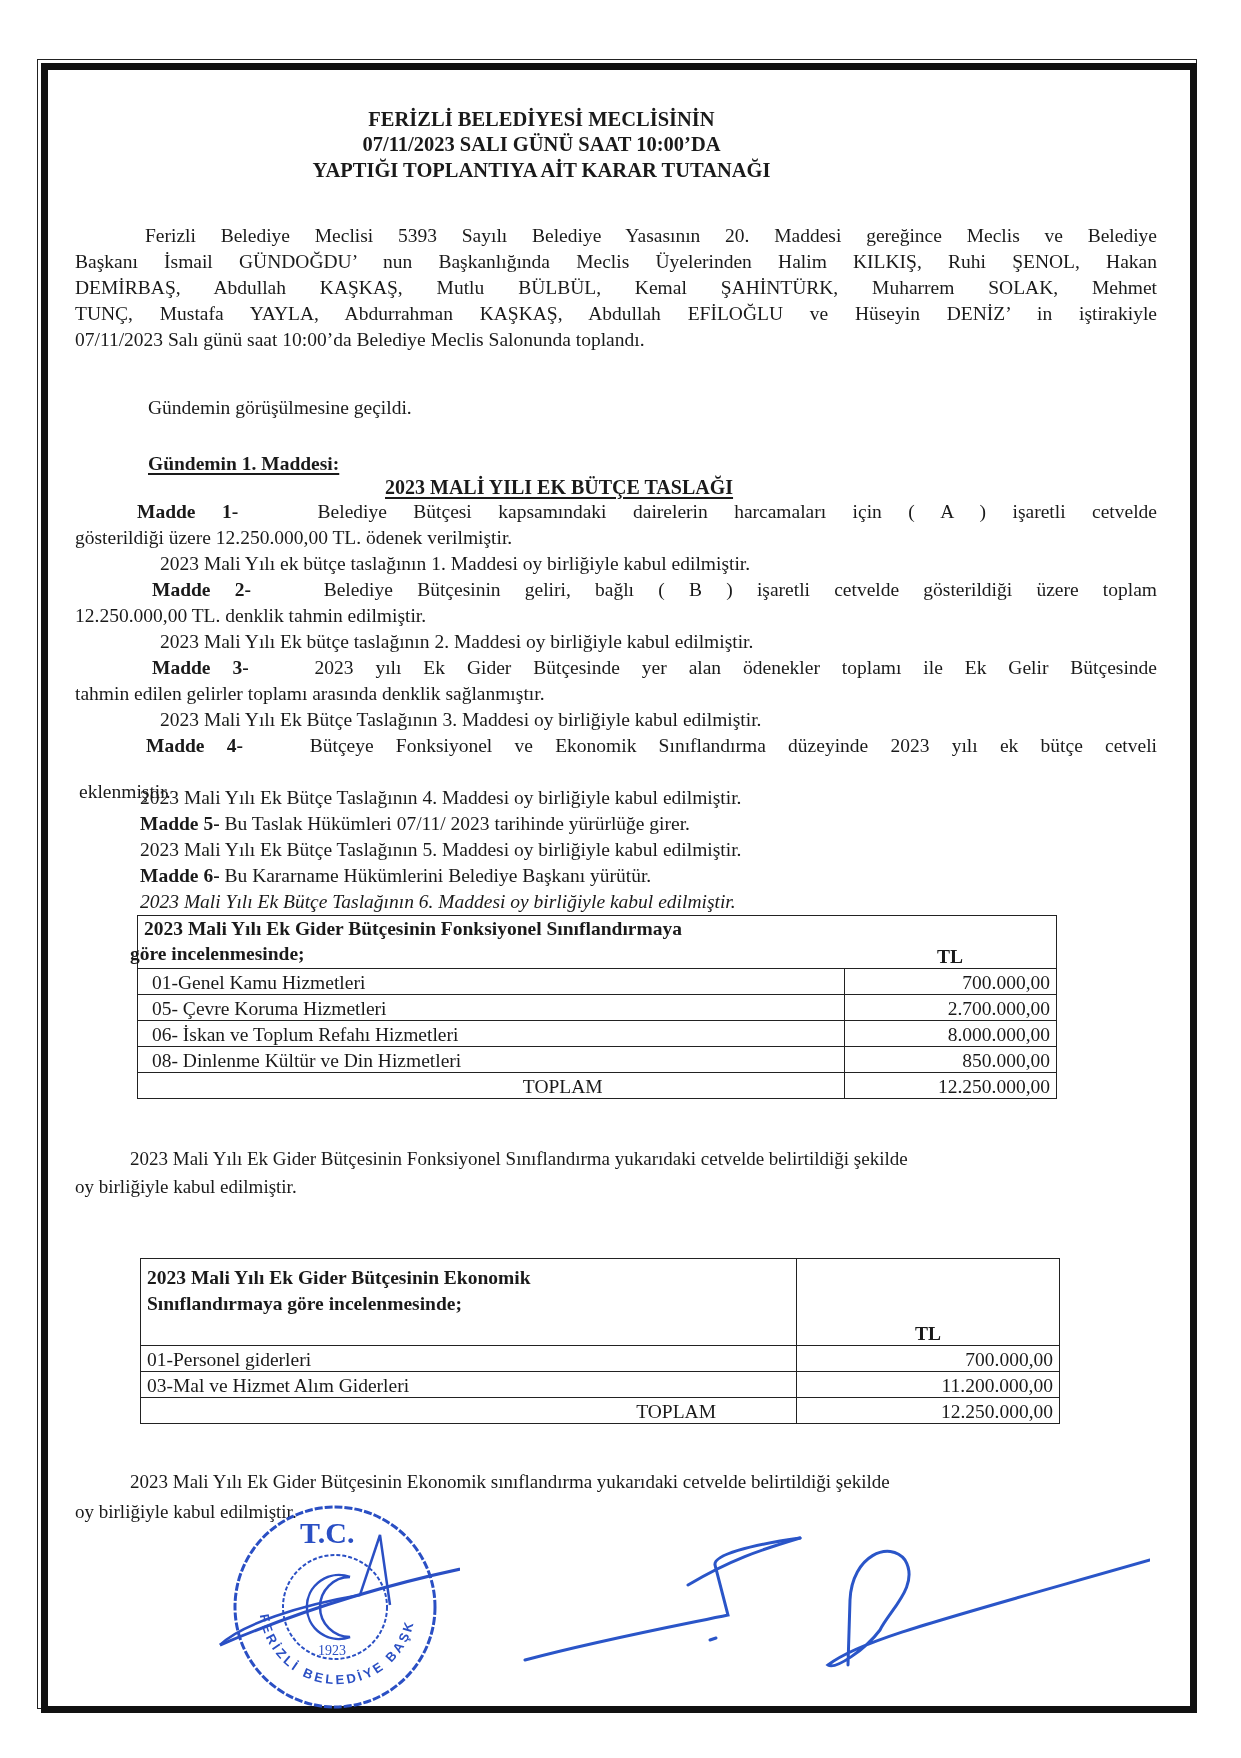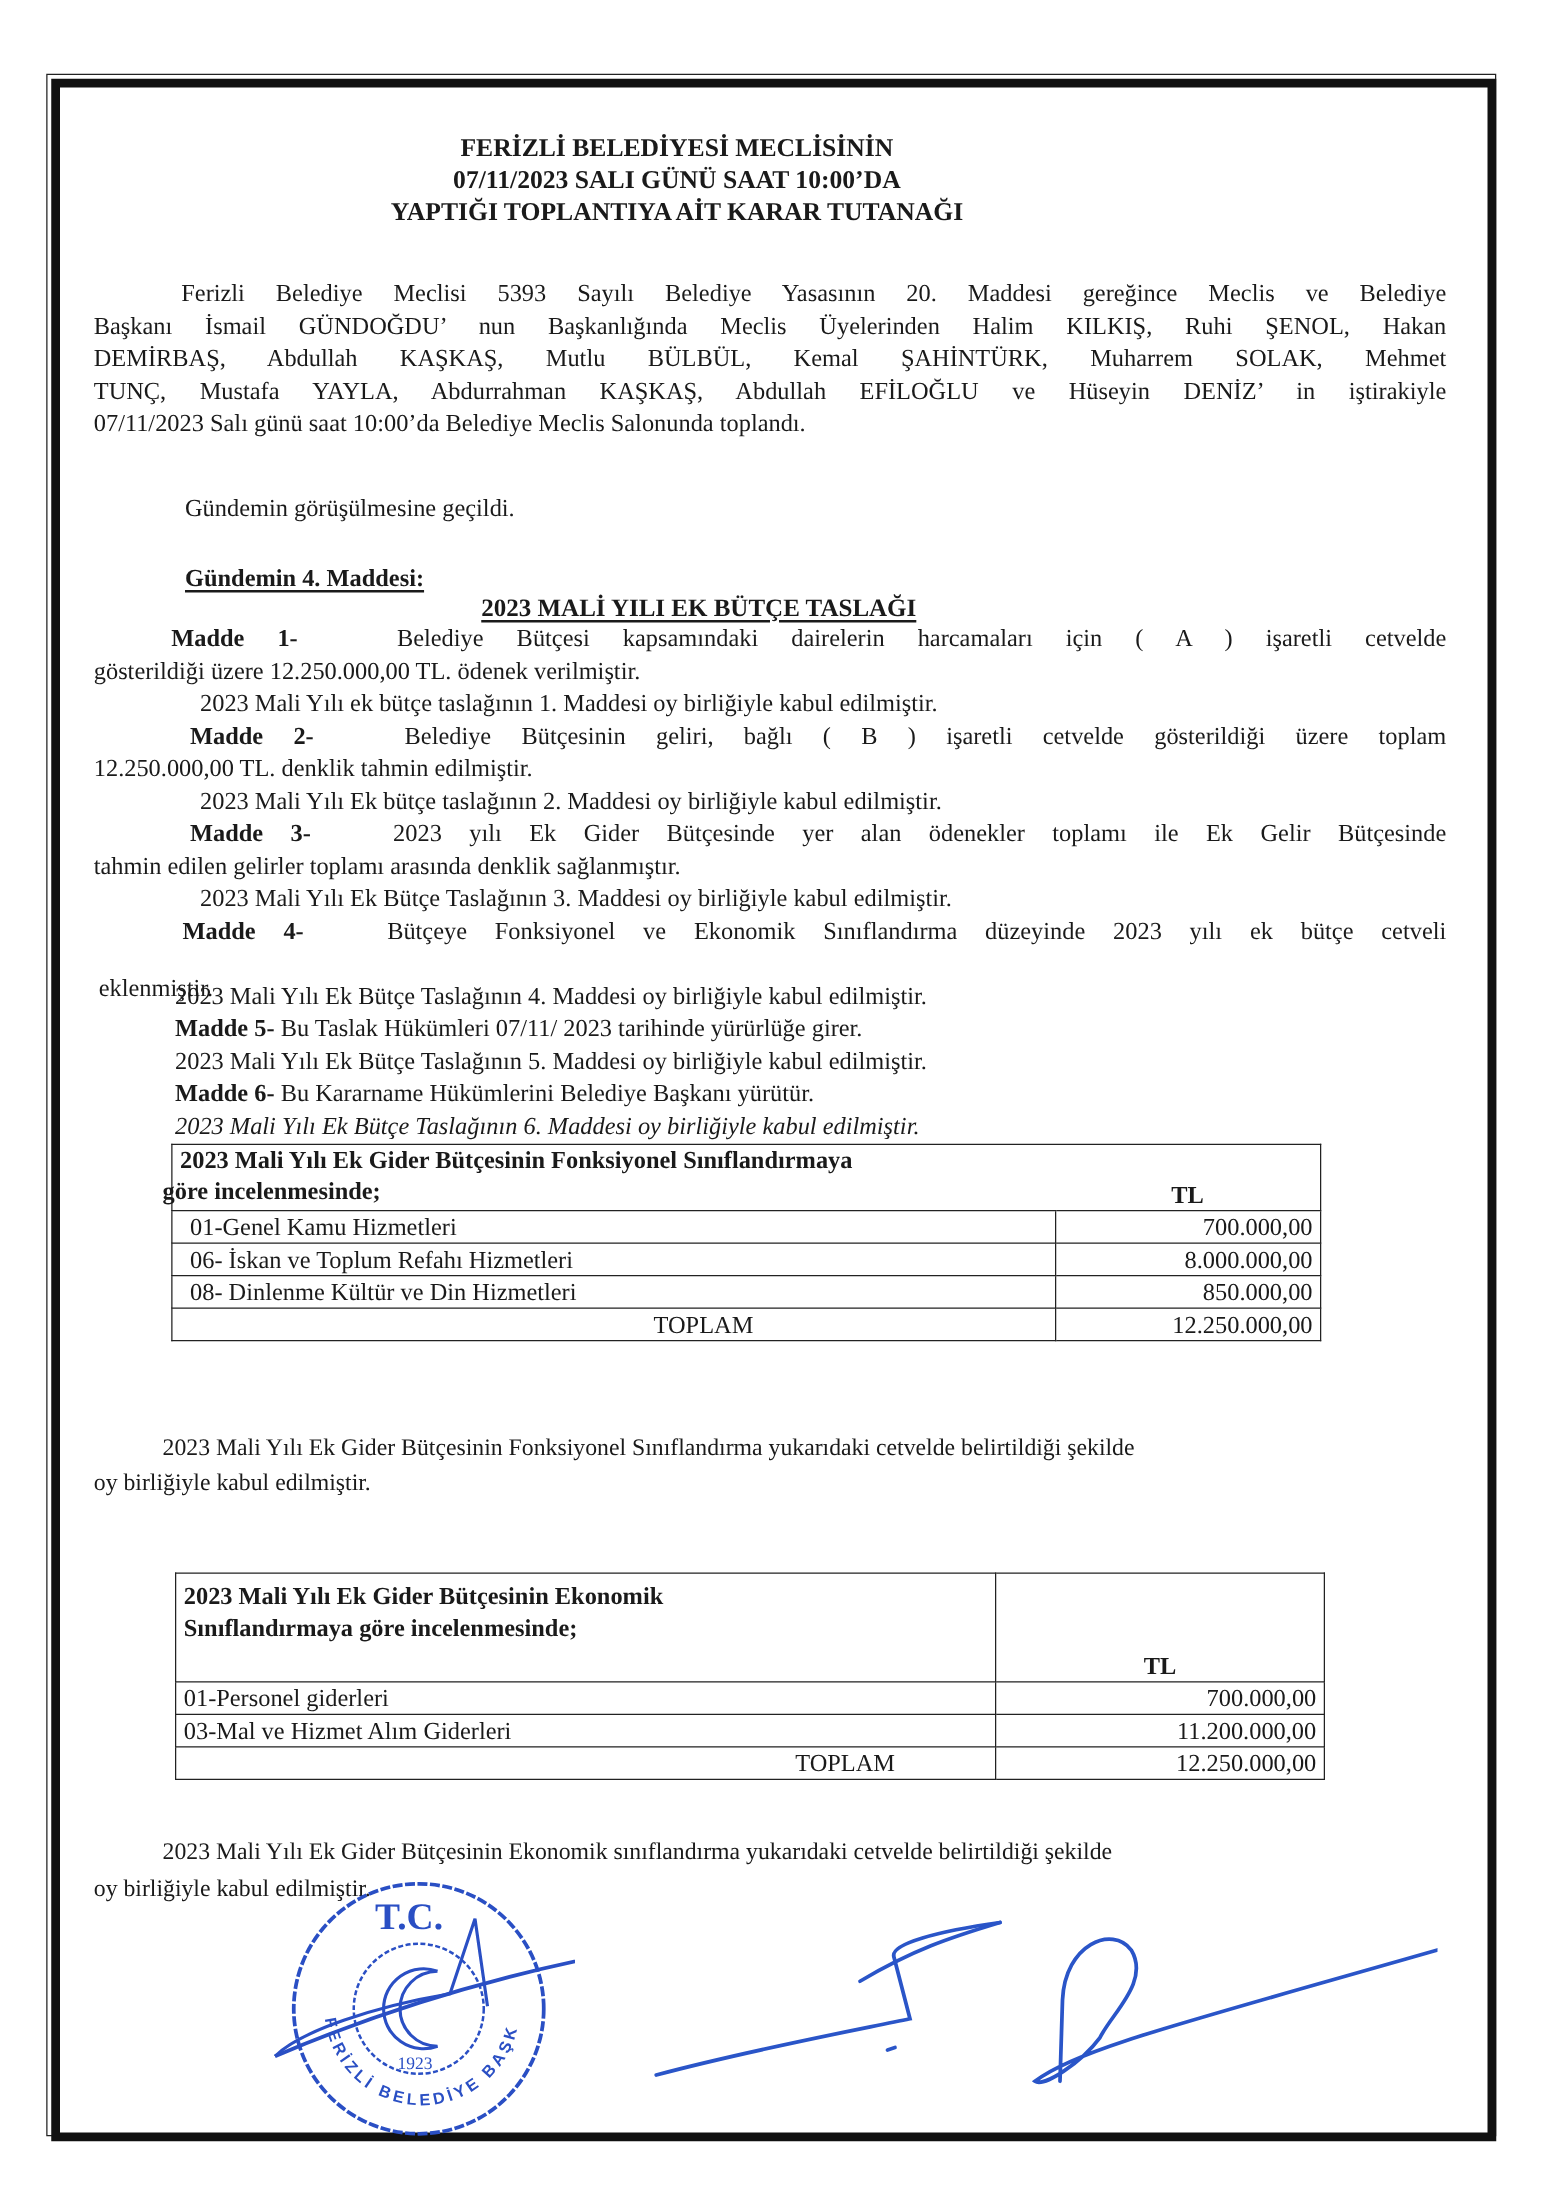--- a/index.html
+++ b/index.html
@@ -33,21 +33,21 @@
 <div class="abs title" style="top:159px;">YAPTIĞI TOPLANTIYA AİT KARAR TUTANAĞI</div>
 
 <div class="abs p just" style="left:145px; width:1012px; top:224px;">Ferizli Belediye Meclisi 5393 Sayılı Belediye Yasasının 20. Maddesi gereğince Meclis ve Belediye</div>
 <div class="abs p just" style="left:75px; width:1082px; top:250px;">Başkanı İsmail GÜNDOĞDU’ nun Başkanlığında Meclis Üyelerinden Halim KILKIŞ, Ruhi ŞENOL, Hakan</div>
 <div class="abs p just" style="left:75px; width:1082px; top:276px;">DEMİRBAŞ, Abdullah KAŞKAŞ, Mutlu BÜLBÜL, Kemal ŞAHİNTÜRK, Muharrem SOLAK, Mehmet</div>
 <div class="abs p just" style="left:75px; width:1082px; top:302px;">TUNÇ, Mustafa YAYLA, Abdurrahman KAŞKAŞ, Abdullah EFİLOĞLU ve Hüseyin DENİZ’ in iştirakiyle</div>
 <div class="abs p" style="left:75px; top:328px;">07/11/2023 Salı günü saat 10:00’da Belediye Meclis Salonunda toplandı.</div>
 
 <div class="abs p" style="left:148px; top:396px;">Gündemin görüşülmesine geçildi.</div>
 
-<div class="abs p b u" style="left:148px; top:452px;">Gündemin 4. Maddesi:</div>
+<div class="abs p b u" style="left:148px; top:452px;">Gündemin 1. Maddesi:</div>
 <div class="abs p b u" style="left:385px; top:475px; font-size:20px;">2023  MALİ YILI EK BÜTÇE TASLAĞI</div>
 
 <div class="abs p just" style="left:137px; width:1020px; top:500px;">
   <span class="b">Madde 1-</span>&nbsp;&nbsp;
   <span>Belediye Bütçesi kapsamındaki dairelerin harcamaları için ( A ) işaretli cetvelde</span>
 </div>
 <div class="abs p" style="left:75px; top:526px;">gösterildiği üzere  12.250.000,00 TL. ödenek verilmiştir.</div>
 <div class="abs p" style="left:160px; top:552px;">2023 Mali Yılı ek bütçe taslağının 1. Maddesi oy birliğiyle kabul edilmiştir.</div>
 
 <div class="abs p just" style="left:152px; width:1005px; top:578px;">
@@ -88,20 +88,24 @@
       <tr>
     <td class="hd" colspan="2" style="border-right:none; height:52px; padding:0 6px 0 0; line-height:25px; vertical-align:top;">
       <div style="padding-left:6px;">2023 Mali Yılı Ek Gider Bütçesinin Fonksiyonel Sınıflandırmaya</div>
       <div style="margin-left:-8px;">göre incelenmesinde;</div>
     </td>
     <td class="hd c" style="border-left:none; width:200px;">TL</td>
   </tr>
   <tr>
     <td colspan="2" style="padding-left:14px;">01-Genel Kamu Hizmetleri</td>
     <td class="num">700.000,00</td>
+  </tr>
+  <tr>
+    <td colspan="2" style="padding-left:14px;">05- Çevre Koruma Hizmetleri</td>
+    <td class="num">2.700.000,00</td>
   </tr>
   <tr>
     <td colspan="2" style="padding-left:14px;">06- İskan ve Toplum Refahı Hizmetleri</td>
     <td class="num">8.000.000,00</td>
   </tr>
   <tr>
     <td colspan="2" style="padding-left:14px;">08- Dinlenme Kültür ve Din Hizmetleri</td>
     <td class="num">850.000,00</td>
   </tr>
   <tr>

